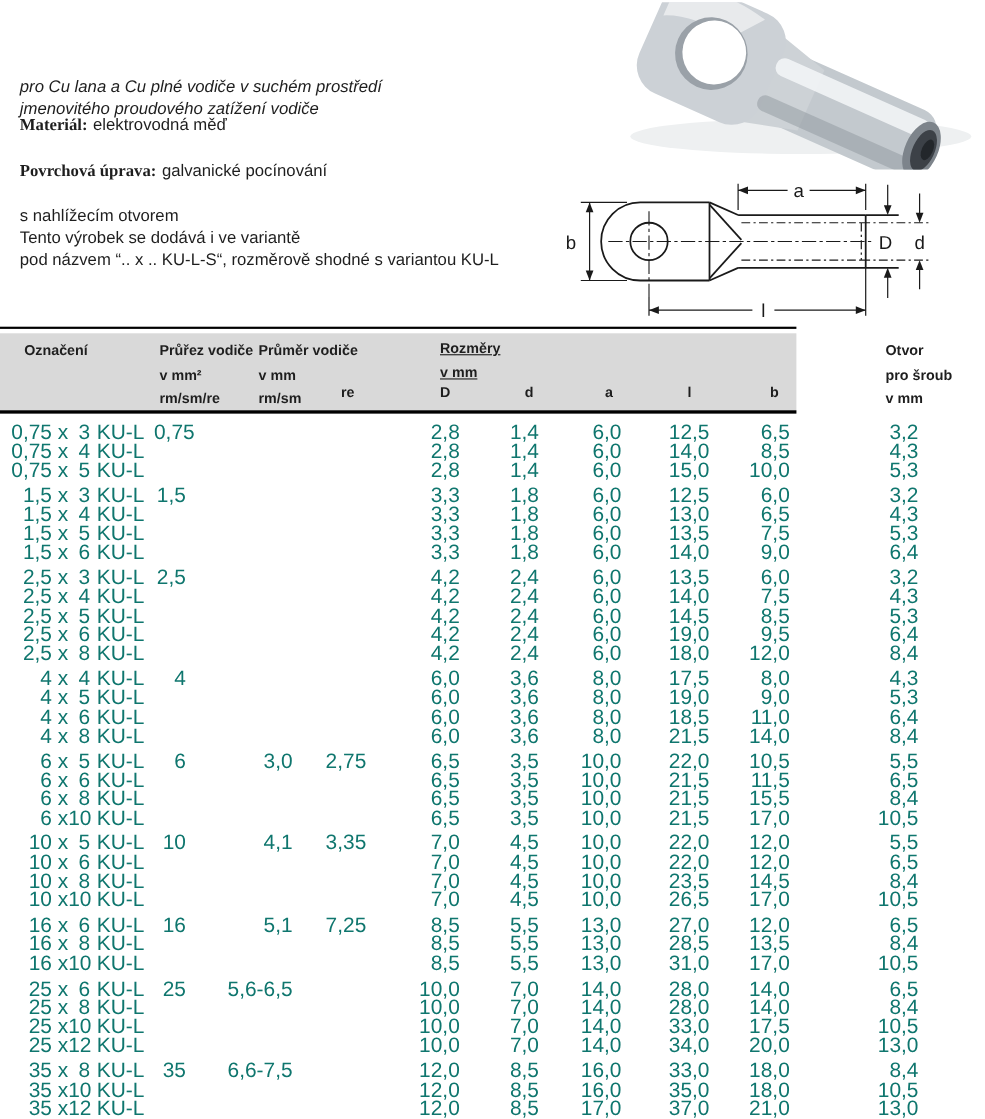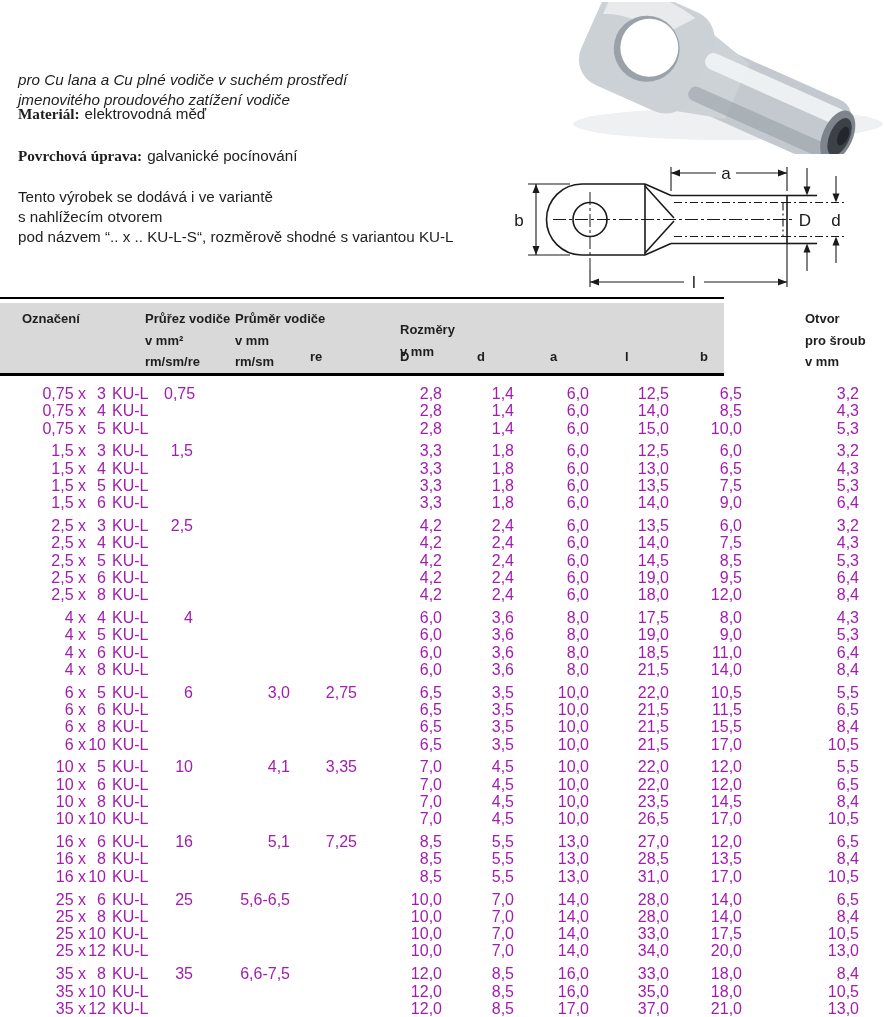--- a/index.html
+++ b/index.html
@@ -24,26 +24,26 @@
   .thead {
     position:relative; margin-top:4px; height:70px;
     background:#d9d9d9; border-bottom:3px solid #000;
     font-size:13px; font-weight:bold; line-height:21.5px;
   }
   .hcol { position:absolute; white-space:nowrap; }
   .h-oznaceni { left:22px; top:5px; }
   .h-prurez   { left:145px; top:5px; }
   .h-prumer   { left:235px; top:5px; }
   .h-re       { left:310px; bottom:6px; }
-  .h-rozmery  { left:400px; top:16px; }
+  .h-rozmery  { left:400px; top:3px;text-decoration:underline; }
   .h-otvor    { left:805px; top:5px; }
   .h-dim      { position:absolute; bottom:6px; }
   .h-dim.dD { left:400px; } .h-dim.dd { left:477px; } .h-dim.da { left:550px; }
   .h-dim.dl { left:625px; } .h-dim.db { left:700px; }
-  .tbody { padding-top:9px; font-size:16px; color:#a21caf;padding-left:24px; }
+  .tbody { padding-top:9px; font-size:19px; color:#0f766e; }
   .row-group { margin-top:5.5px; }
   .row-group:first-child { margin-top:0; }
   .trow {
     display:grid; height:17.3px; line-height:17.3px;
     grid-template-columns:62px 20px 58px 29px 103px 65px 81px 72px 75px 80px 73px 117px auto;
   }
   .c { text-align:right; white-space:nowrap; }
   .c-kul { text-align:left; padding-left:6px; }
   .c-rmsm { padding-right:6px; }
   .c-re { padding-right:4px; }
@@ -57,22 +57,22 @@
     <div>pro Cu lana a Cu plné vodiče v suchém prostředí</div>
     <div>jmenovitého proudového zatížení vodiče</div>
   </div>
   <div class="intro-material">
     <span class="lbl">Materiál:</span><span>elektrovodná měď</span>
   </div>
   <div class="intro-surface">
     <span class="lbl">Povrchová úprava:</span><span>galvanické pocínování</span>
   </div>
   <div class="intro-variant">
+    <div>s nahlížecím otvorem</div>
     <div>Tento výrobek se dodává i ve variantě</div>
-    <div>s nahlížecím otvorem</div>
     <div>pod názvem “.. x .. KU-L-S“, rozměrově shodné s variantou KU-L</div>
   </div>
 
   <div class="photo">
     <svg width="345" height="152" viewBox="0 0 345 152">
       <ellipse cx="180" cy="122" rx="155" ry="16" fill="#eef0f1"></ellipse>
       <g transform="translate(46,0) rotate(24 60 50)">
         <rect x="96" y="18" width="172" height="68" rx="18" fill="#c3c9ce"></rect>
         <path d="M86,4 L152,22 L152,82 L86,100 Z" fill="#cdd2d6"></path>
         <rect x="-8" y="-4" width="120" height="108" rx="28" fill="#ccd1d6"></rect>

